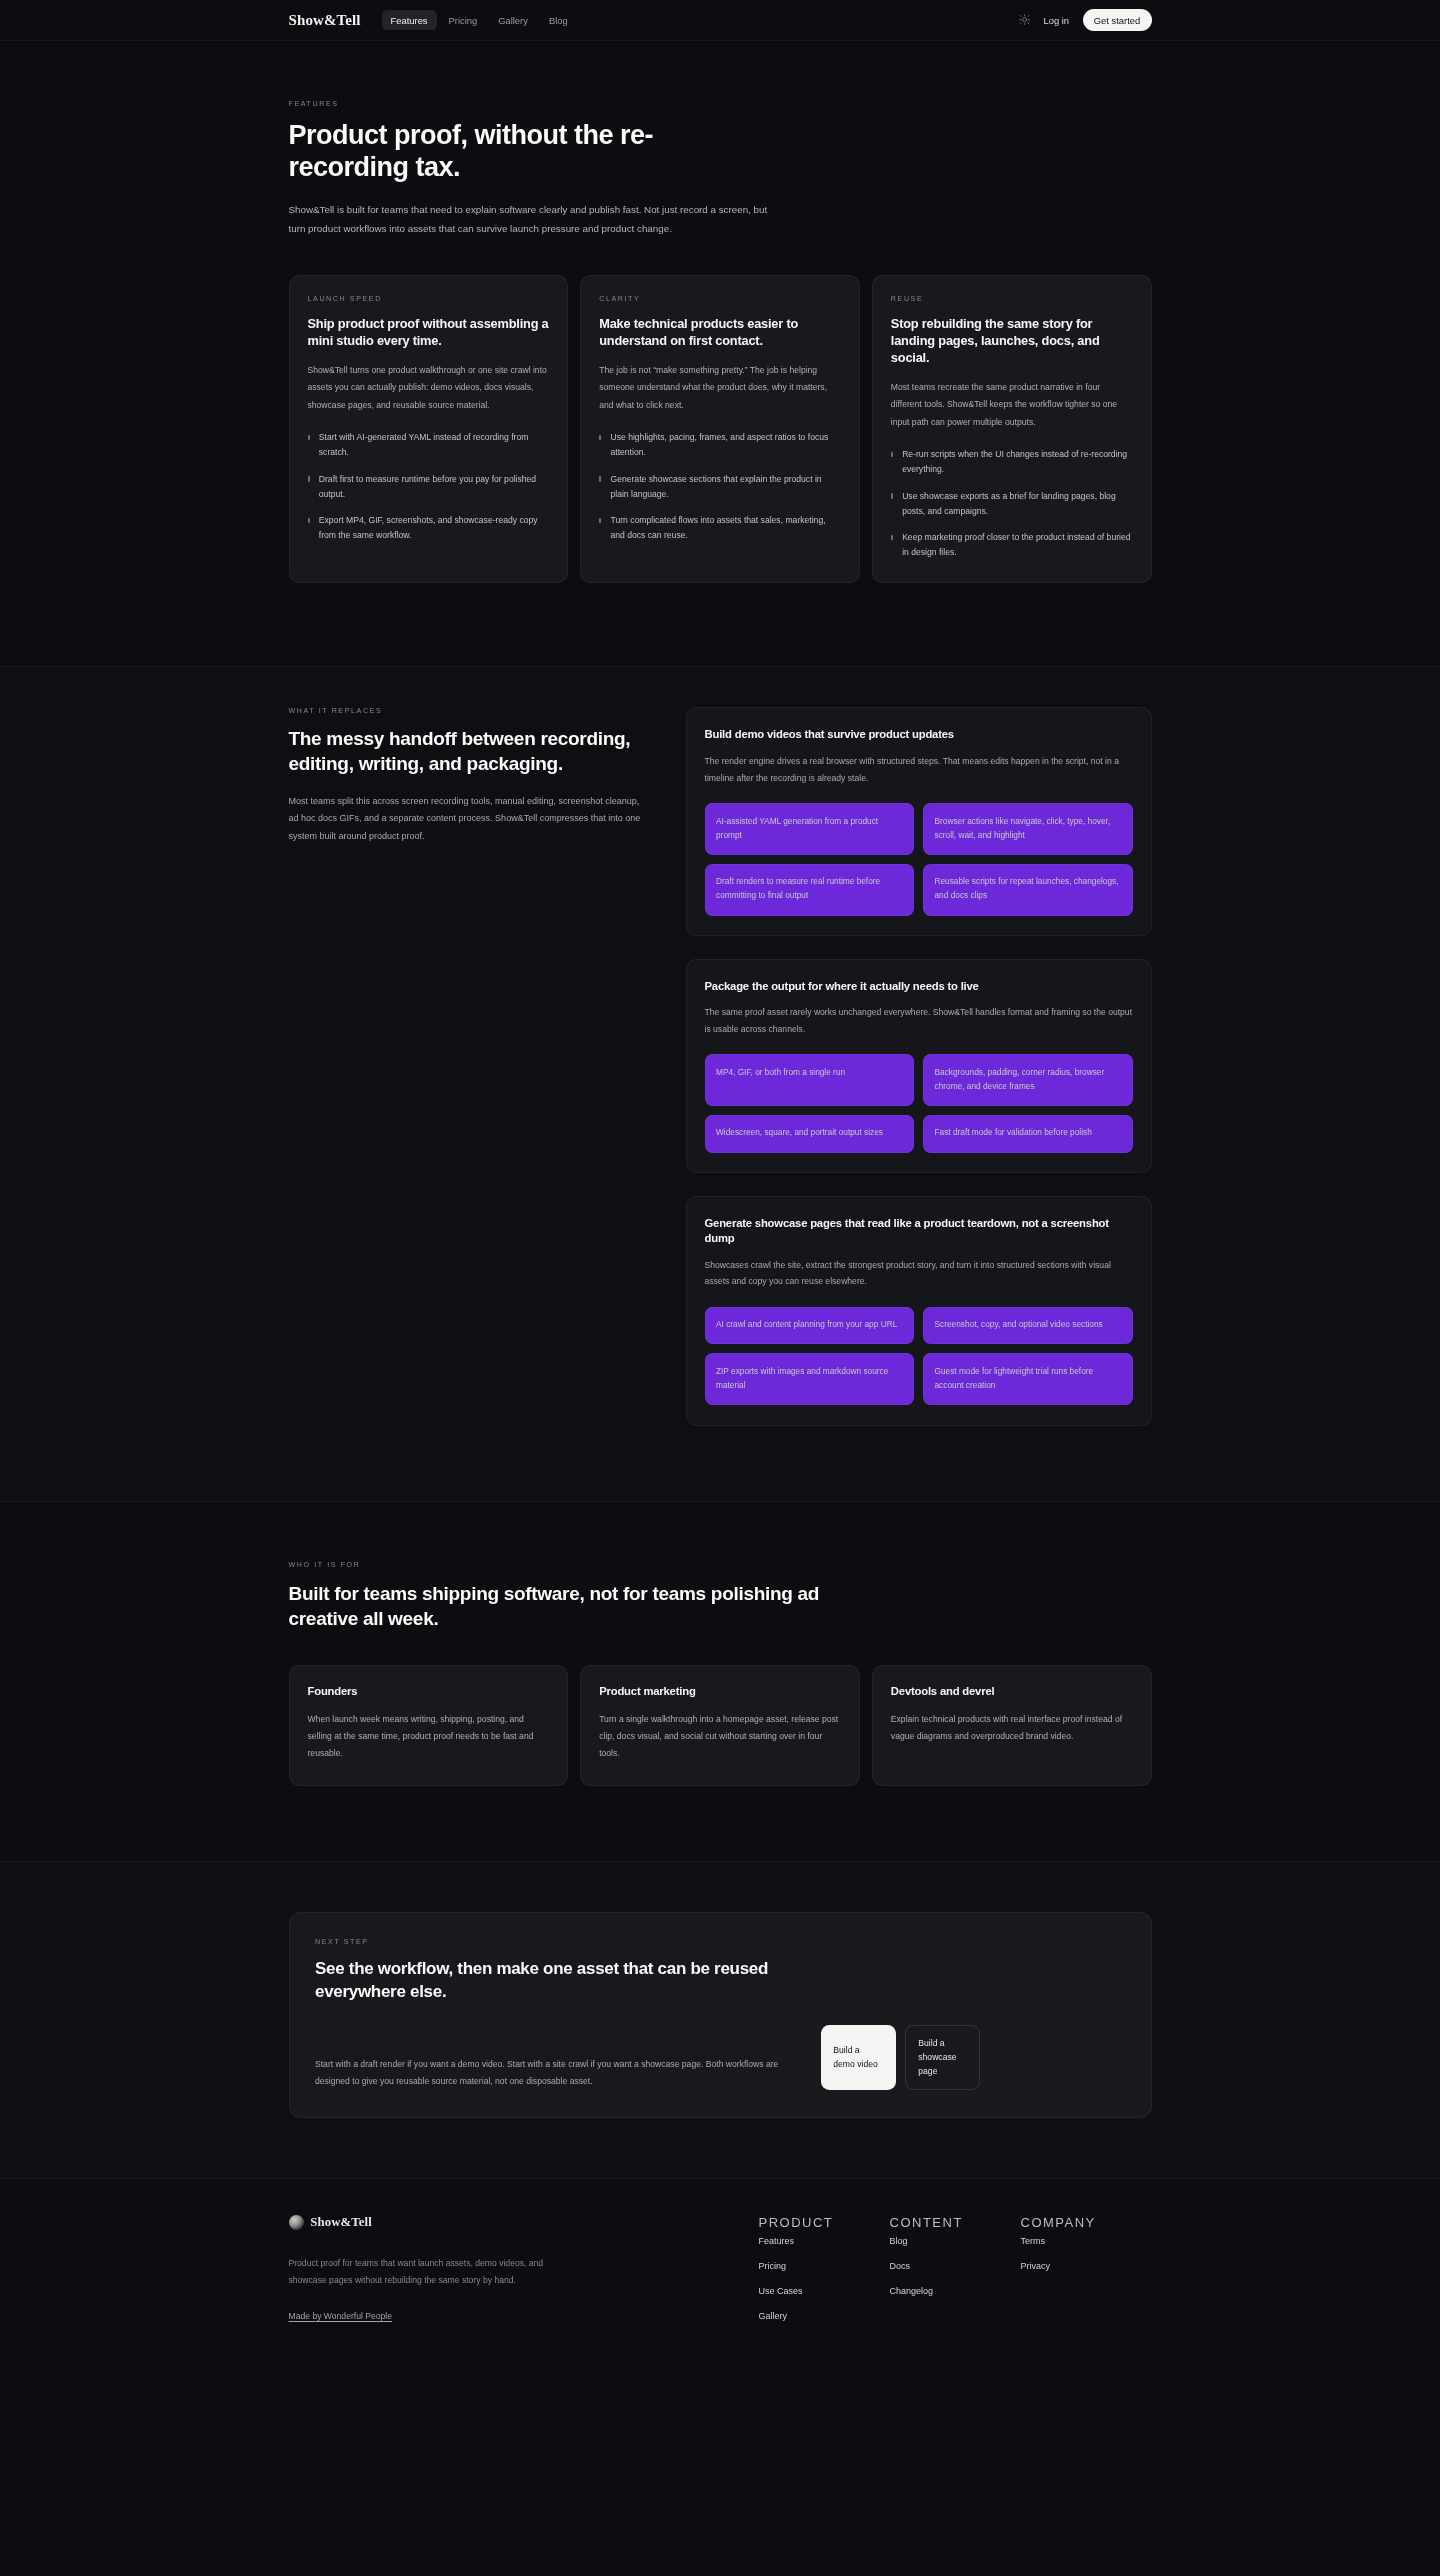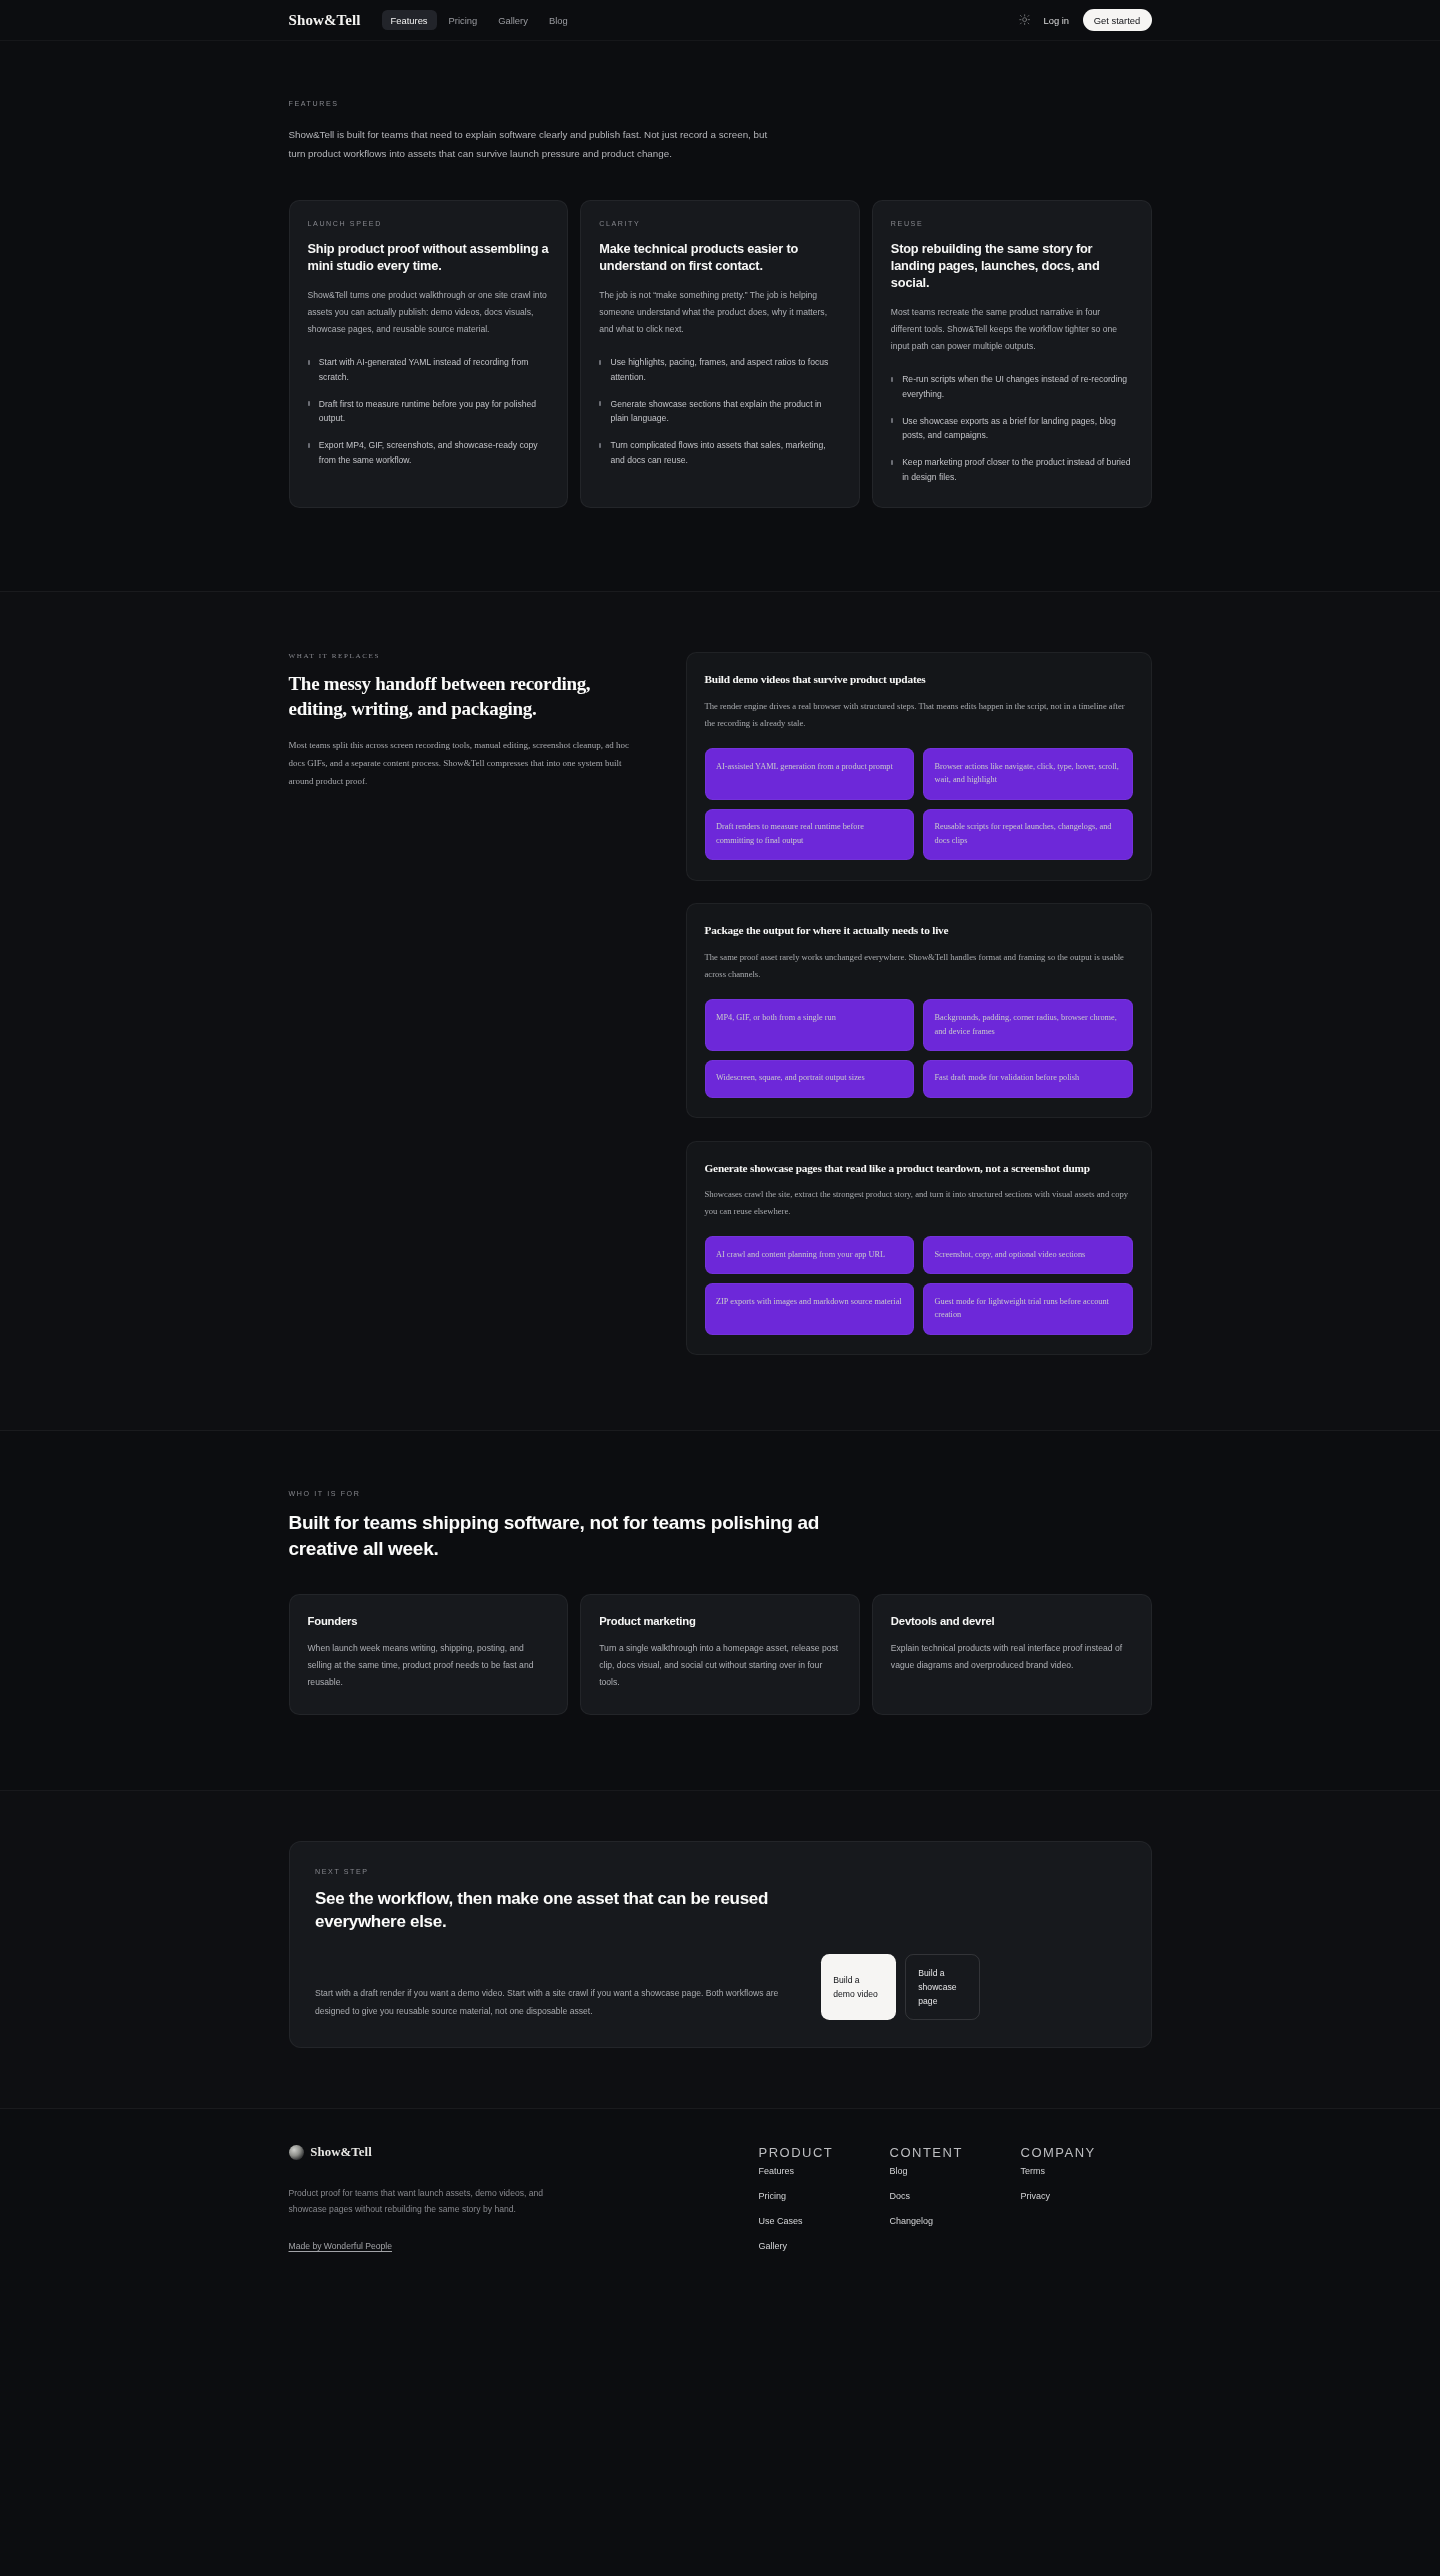--- a/index.html
+++ b/index.html
@@ -42,21 +42,21 @@
   .login-link { font-size: 9.4px; color: #dcdcdd; white-space: nowrap; cursor: pointer; text-align: right; }
   .cta-pill {
     background: #f6f5f3; color: #111216; font-size: 9.4px;
     padding: 5.3px 11.3px; border-radius: 15px; white-space: nowrap;
     border: none; cursor: pointer; font-family: inherit;
   }
 
   
   .section { position: relative; }
   .sec-features { padding: 59px 0 83px; background: #0c0d10; }
-  .sec-replaces { padding: 60px 0 75px; background: #0e0f12; border-top: 0.8px solid rgba(255,255,255,0.05); border-bottom: 0.8px solid rgba(255,255,255,0.05); font-family: Liberation Serif, serif; }
+  .sec-replaces { padding: 40px 0 75px; background: #0e0f12; border-top: 0.8px solid rgba(255,255,255,0.05); border-bottom: 0.8px solid rgba(255,255,255,0.05); }
   .sec-who { padding: 59px 0 75px; background: #0c0d10; border-bottom: 0.8px solid rgba(255,255,255,0.05); }
   .sec-next { padding: 50px 0 60px; background: #0e0f12; }
 
   .eyebrow {
     font-size: 7.1px; letter-spacing: 1.6px; color: #86878d;
     text-transform: uppercase; font-weight: 400;
   }
   h1.hero-title {
     font-size: 27px; line-height: 1.17; color: #fbfbfa;
     font-weight: 700; letter-spacing: -0.5px;
@@ -210,20 +210,21 @@
       </span>
       <span class="login-link">Log in</span>
       <button class="cta-pill">Get started</button>
     </div>
   </div>
 </header>
 
 <section class="section sec-features">
   <div class="wrap">
     <div class="eyebrow">FEATURES</div>
+    <h1 class="hero-title">Product proof, without the re-recording tax.</h1>
     <p class="hero-sub">Show&amp;Tell is built for teams that need to explain software clearly and publish fast. Not just record a screen, but turn product workflows into assets that can survive launch pressure and product change.</p>
     <div class="cards-3" id="feature-cards">
         <div class="fcard">
           <div class="eyebrow">LAUNCH SPEED</div>
           <h3>Ship product proof without assembling a mini studio every time.</h3>
           <p class="body">Show&amp;Tell turns one product walkthrough or one site crawl into assets you can actually publish: demo videos, docs visuals, showcase pages, and reusable source material.</p>
           <ul>
             <li>Start with AI-generated YAML instead of recording from scratch.</li>
             <li>Draft first to measure runtime before you pay for polished output.</li>
             <li>Export MP4, GIF, screenshots, and showcase-ready copy from the same workflow.</li>

